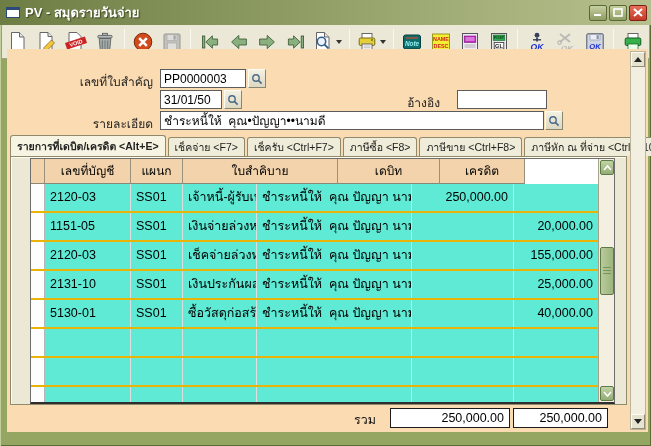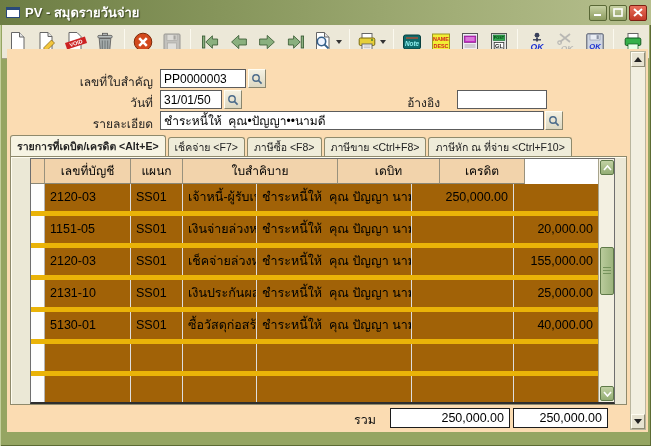--- a/index.html
+++ b/index.html
@@ -49,21 +49,21 @@
 
   .panel{position:absolute;left:3px;top:107px;width:617px;height:249px;background:#ebe8d6;
          border:1px solid #8f8a6c;box-shadow:inset 1px 1px 0 #fffdf0;z-index:2;}
 
   
   .grid{position:absolute;left:19px;top:1px;width:585px;height:246px;background:#fff;
         border:1px solid #6e6e6e;border-bottom:2px solid #2e2e2e;overflow:hidden;}
   .grid-header{display:flex;}
   .hc{height:25px;line-height:24px;background:#f2d3ab;border-right:1px solid #99917d;border-bottom:1px solid #8a8776;
       font-size:12px;text-align:center;overflow:hidden;white-space:nowrap;flex:none;}
-  .grid-row{display:flex;border-bottom:5px solid #eab308;background:#a16207;}
+  .grid-row{display:flex;border-bottom:2px solid #eab308;background:#5eead4;}
   .gc{height:27px;line-height:26px;padding:0 5px;font-size:12.5px;color:#000;border-right:1px solid #dedede;
       overflow:hidden;white-space:pre;flex:none;}
   .gc.sel{padding:0;background:#fdfdfd;border-right:1px solid #b5b5b5;}
   .hc.sel{padding:0;}
   .gc.num{text-align:right;}
 
   
   .gsb{position:absolute;right:0;top:0;bottom:0;width:16px;background:#f3f0e1;border-left:1px solid #a8a48c;}
   .gsb-btn{position:absolute;left:1px;width:14px;height:15px;background:linear-gradient(#c2d2a4,#93ad74);
            border:1px solid #5f7a49;border-radius:2px;display:flex;align-items:center;justify-content:center;padding:0;}
@@ -287,21 +287,20 @@
 
     <span class="flabel" style="left:20px;top:23px;width:126px;">เลขที่ใบสำคัญ</span>
     <input class="field" style="left: 153px; top: 20px; width: 86px;" value="PP0000003">
     <button class="lookup" style="left:241px;top:20px;">
       <svg width="12" height="12" viewBox="0 0 12 12">
         <circle cx="5" cy="5" r="3.2" fill="none" stroke="#4a6a8a" stroke-width="1.4"></circle>
           <path d="M7.4 7.4 L10.6 10.6" stroke="#4a6a8a" stroke-width="1.6"></path>
       </svg>
     </button>
 
-    <span class="flabel" style="left:20px;top:44px;width:126px;">วันที่</span>
     <input class="field" style="left: 153px; top: 41px; width: 62px;" value="31/01/50">
     <button class="lookup" style="left:217px;top:41px;">
       <svg width="12" height="12" viewBox="0 0 12 12">
         <circle cx="5" cy="5" r="3.2" fill="none" stroke="#4a6a8a" stroke-width="1.4"></circle>
           <path d="M7.4 7.4 L10.6 10.6" stroke="#4a6a8a" stroke-width="1.6"></path>
       </svg>
     </button>
 
     <span class="flabel" style="left:330px;top:44px;width:103px;">อ้างอิง</span>
     <input class="field" style="left: 450px; top: 41px; width: 90px;" value="">
@@ -311,20 +310,21 @@
     <button class="lookup" style="left:538px;top:62px;">
       <svg width="12" height="12" viewBox="0 0 12 12">
         <circle cx="5" cy="5" r="3.2" fill="none" stroke="#4a6a8a" stroke-width="1.4"></circle>
           <path d="M7.4 7.4 L10.6 10.6" stroke="#4a6a8a" stroke-width="1.6"></path>
       </svg>
     </button>
 
     <div class="tabbar">
         <div class="tab active">รายการที่เดบิต/เครดิต &lt;Alt+E&gt;</div>
         <div class="tab">เช็คจ่าย &lt;F7&gt;</div>
+        <div class="tab">เช็ครับ &lt;Ctrl+F7&gt;</div>
         <div class="tab">ภาษีซื้อ &lt;F8&gt;</div>
         <div class="tab">ภาษีขาย &lt;Ctrl+F8&gt;</div>
         <div class="tab">ภาษีหัก ณ ที่จ่าย &lt;Ctrl+F10&gt;</div>
       </div>
 
     <div class="panel">
       <div class="grid">
         <div class="grid-header">
             <div class="hc sel" style="width: 14px;"></div>
             <div class="hc" style="width: 86px;">เลขที่บัญชี</div>

